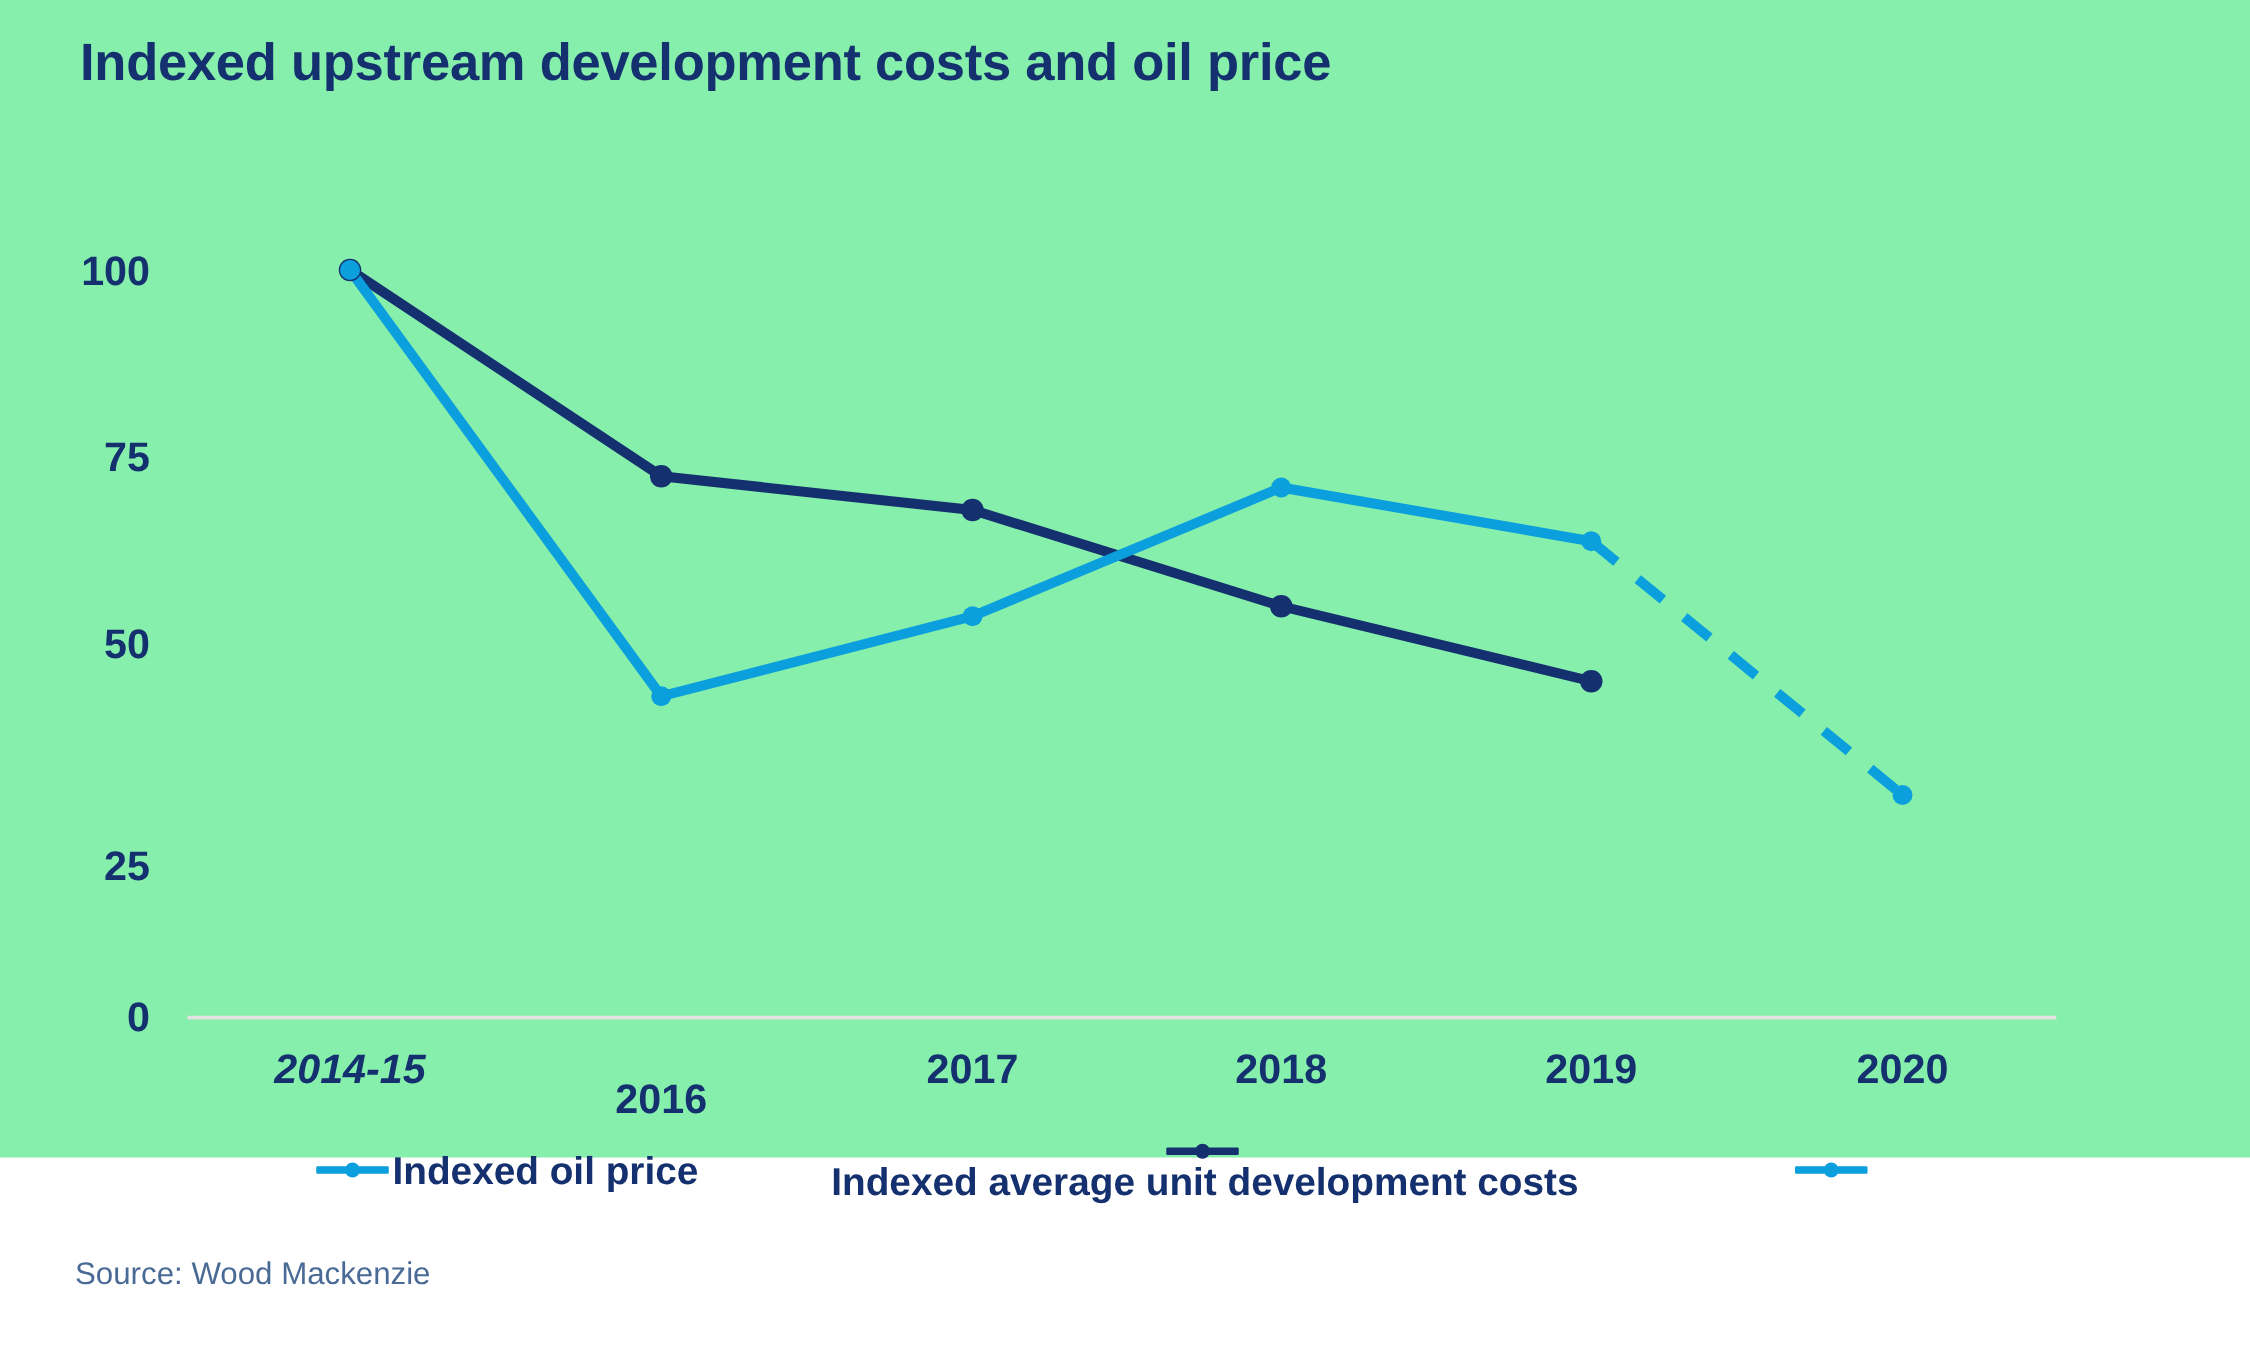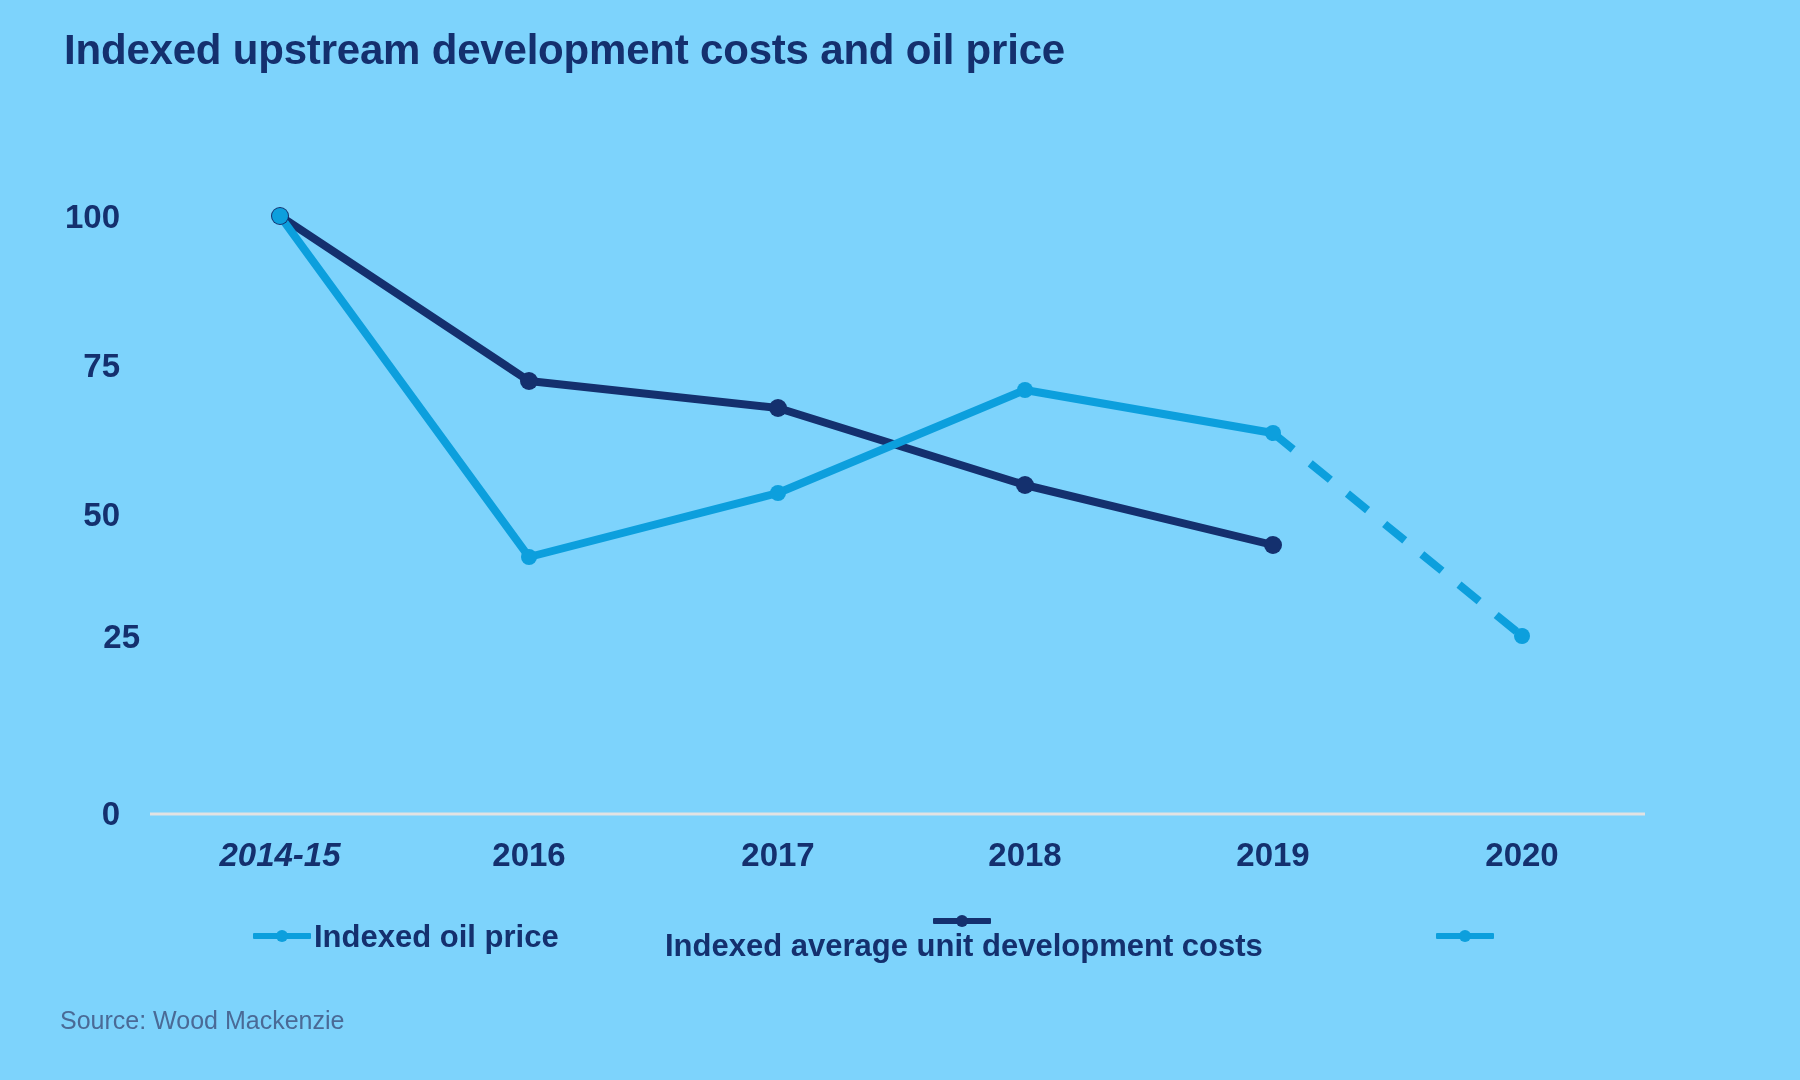--- a/index.html
+++ b/index.html
@@ -12,22 +12,22 @@
     height: 1080px;
     font-family: "Liberation Sans", sans-serif;
     overflow: hidden;
     position: relative;
   }
 
   #chart-root {
     position: absolute;
     left: 0; top: 0;
     width: 1800px;
-    height: 1080px;
-    background: #7dd3fc;
+    height: 926px;
+    background: #86efac;
   }
 
   #chart-title {
     position: absolute;
     left: 64px;
     top: 26px;
     font-size: 42px;
     font-weight: bold;
     color: #14306e;
     letter-spacing: -0.2px;
@@ -127,21 +127,21 @@
 </head>
 <body>
 
 <div id="chart-root">
 
   <div id="chart-title">Indexed upstream development costs and oil price</div>
 
   <div class="y-tick-label" style="top: 200px;">100</div>
   <div class="y-tick-label" style="top: 349px;">75</div>
   <div class="y-tick-label" style="top: 498px;">50</div>
-  <div class="y-tick-label" style="top: 620px; padding-left: 20px;">25</div>
+  <div class="y-tick-label" style="top: 676px;">25</div>
   <div class="y-tick-label" style="top: 797px;">0</div>
 
   <div id="plot-area">
     <svg width="1800" height="1080" viewBox="0 0 1800 1080">
 
       <line x1="150" y1="814" x2="1645" y2="814" stroke="#e2e2e2" stroke-width="3"></line>
 
       <polyline points="280,216 529,381 778,408 1025,485 1273,545" fill="none" stroke="#14306e" stroke-width="8" stroke-linejoin="round" stroke-linecap="round"></polyline>
 
       <polyline points="280,216 529,557 778,493 1025,390 1273,433" fill="none" stroke="#0c9fdd" stroke-width="8" stroke-linejoin="round" stroke-linecap="round"></polyline>
@@ -157,21 +157,21 @@
       <circle cx="280" cy="216" r="8" fill="#0c9fdd"></circle>
       <circle cx="529" cy="557" r="8" fill="#0c9fdd"></circle>
       <circle cx="778" cy="493" r="8" fill="#0c9fdd"></circle>
       <circle cx="1025" cy="390" r="8" fill="#0c9fdd"></circle>
       <circle cx="1273" cy="433" r="8" fill="#0c9fdd"></circle>
       <circle cx="1522" cy="636" r="8" fill="#0c9fdd"></circle>
     </svg>
   </div>
 
   <div class="x-tick-label" style="left: 160px; font-style: italic;">2014-15</div>
-  <div class="x-tick-label" style="left: 409px;">2016</div>
+  <div class="x-tick-label" style="left: 409px; margin-top: 24px;">2016</div>
   <div class="x-tick-label" style="left: 658px;">2017</div>
   <div class="x-tick-label" style="left: 905px;">2018</div>
   <div class="x-tick-label" style="left: 1153px;">2019</div>
   <div class="x-tick-label" style="left: 1402px;">2020</div>
 
   <div id="legend">
 
     <div class="legend-item" style="left: 253px; text-align: center;">
       <span class="legend-symbol">
         <span class="lg-line" style="background:#0c9fdd;"></span>

